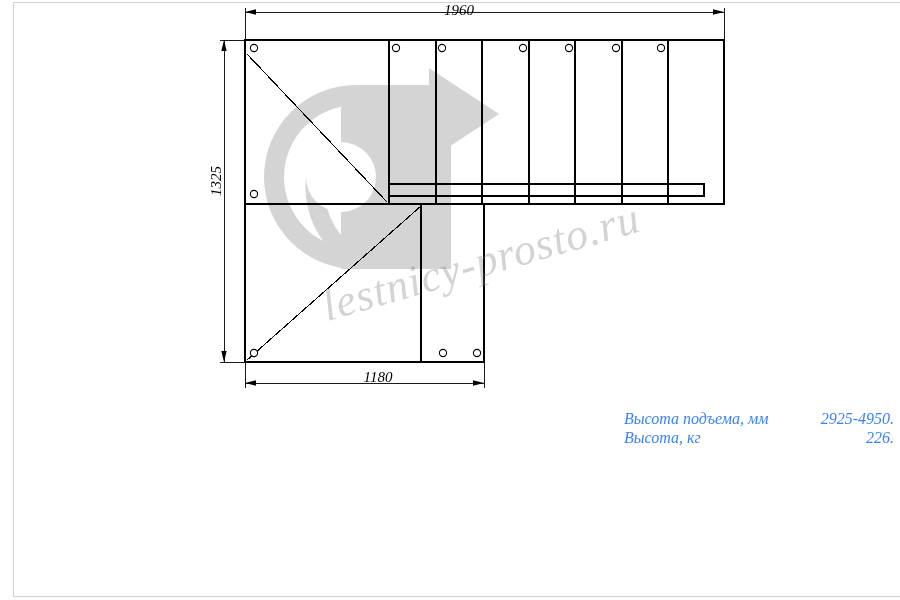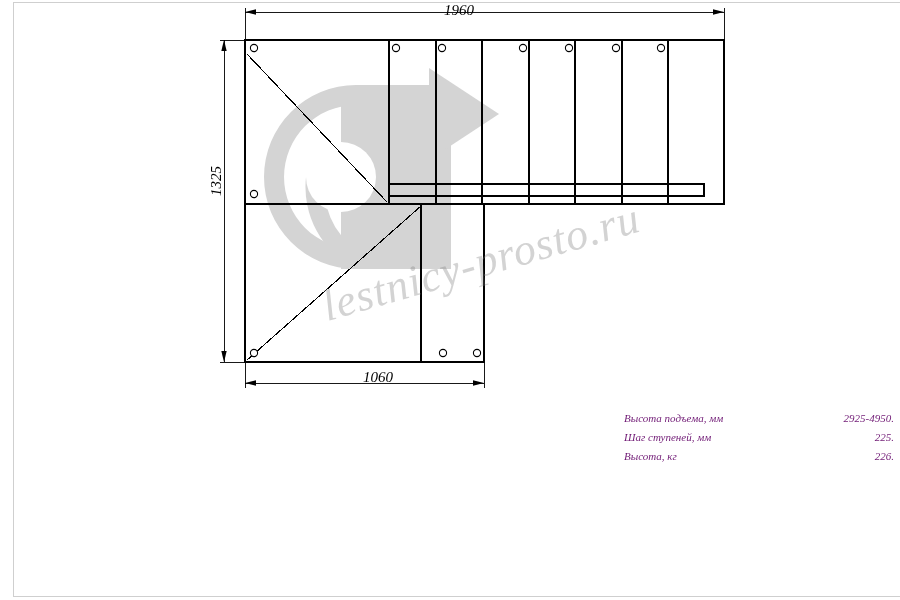--- a/index.html
+++ b/index.html
@@ -66,22 +66,22 @@
     top: 409px;
     width: 270px;
   }
   #spec table {
     border-collapse: collapse;
     width: 100%;
   }
   #spec td {
     font-family: "Liberation Serif", serif;
     font-style: italic;
-    font-size: 11px;
-    color: #701a75;
+    font-size: 16px;
+    color: #3b82f6;
     padding: 1px 0;
     line-height: 17px;
     white-space: nowrap;
   }
   #spec td.k { text-align: left; padding-right: 10px; }
   #spec td.v { text-align: right; }
 
   .wm {
     position: absolute;
     left: 0; top: 0;
@@ -190,38 +190,34 @@
       <polygon points="713,12 702,9.3 702,14.7"></polygon>
       <polygon points="213,40 210.3,51 215.7,51"></polygon>
       <polygon points="213,362 210.3,351 215.7,351"></polygon>
       <polygon points="234,383 245,380.3 245,385.7"></polygon>
       <polygon points="473,383 462,380.3 462,385.7"></polygon>
     </g>
   </svg>
 
   <div class="dimlabel" id="dim-top-label">1960</div>
   <div class="dimlabel" id="dim-left-label">1325</div>
-  <div class="dimlabel" id="dim-bottom-label">1060</div>
+  <div class="dimlabel" id="dim-bottom-label">1180</div>
 
   <div class="wm">
     <div class="wm-text">lestnicy-prosto.ru</div>
   </div>
 
   <div id="spec">
     <table>
       <tbody>
         <tr>
           <td class="k">Высота подъема, мм</td>
           <td class="v">2925-4950.</td>
         </tr>
         <tr>
-          <td class="k">Шаг ступеней, мм</td>
-          <td class="v">225.</td>
-        </tr>
-        <tr>
           <td class="k">Высота, кг</td>
           <td class="v">226.</td>
         </tr>
       </tbody>
     </table>
   </div>
 
 </div>
 
 </body></html>

